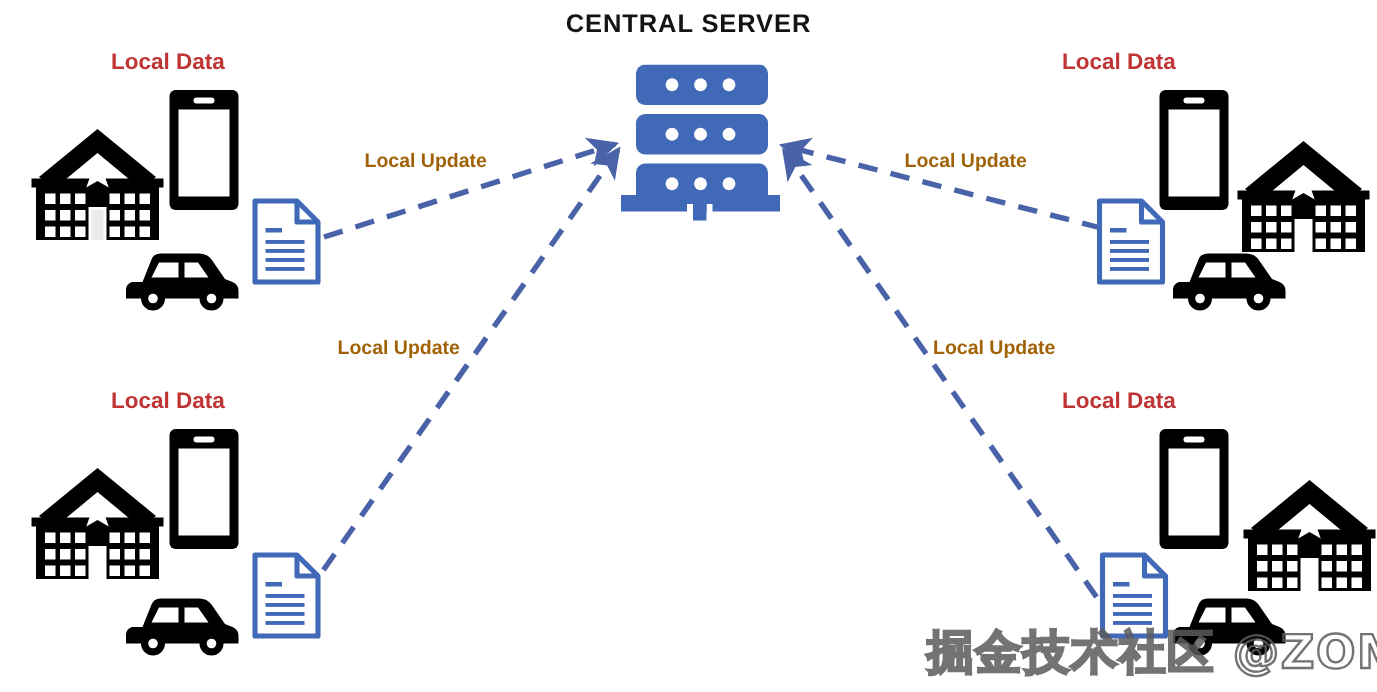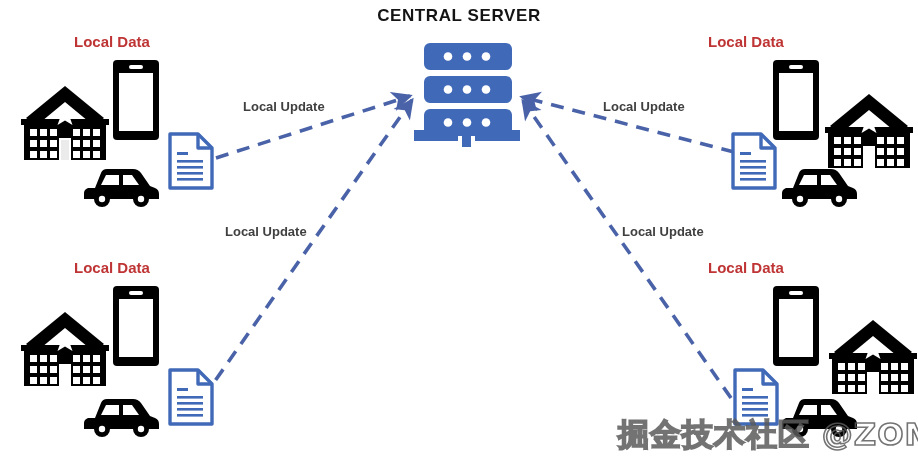--- a/index.html
+++ b/index.html
@@ -40,21 +40,21 @@
     font-size: 15px;
     font-weight: bold;
     color: #bf3434;
     white-space: nowrap;
     text-align: left;
   }
   .update-label {
     position: absolute;
     font-size: 13px;
     font-weight: bold;
-    color: #404040;
+    color: #a16207;
     white-space: nowrap;
   }
 
   
   .cluster {
     position: absolute;
     width: 210px;
     height: 200px;
   }
 

